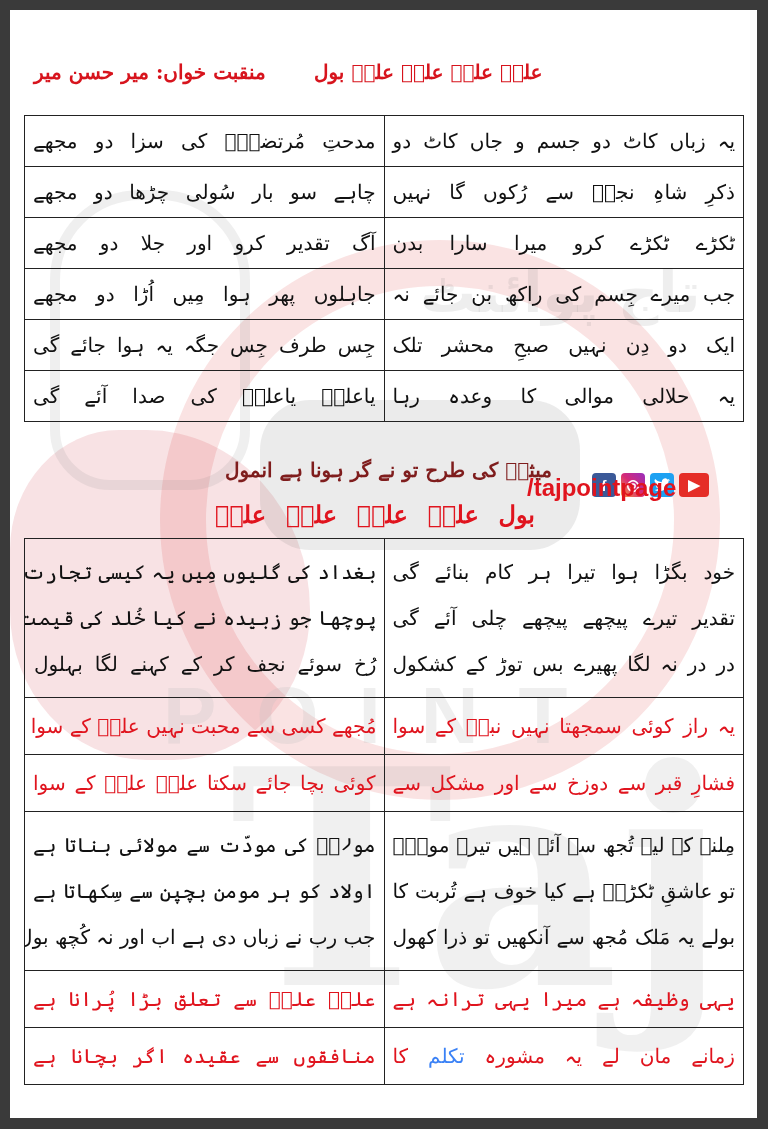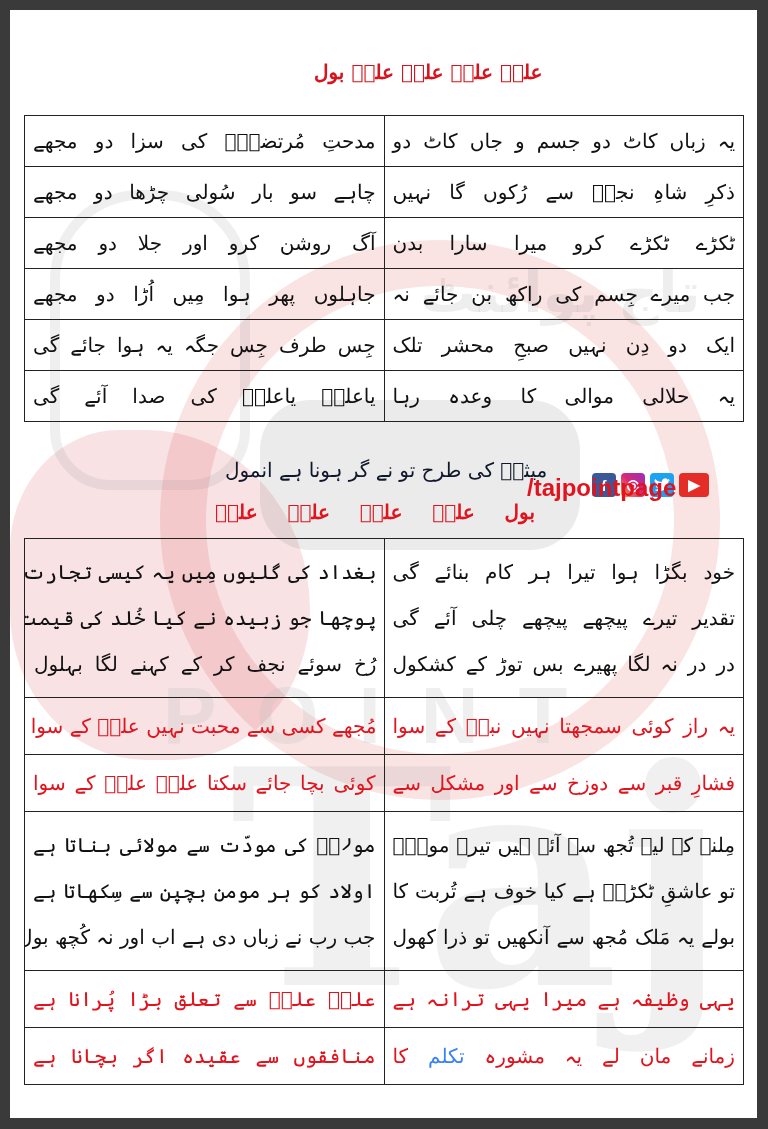--- a/index.html
+++ b/index.html
@@ -69,26 +69,26 @@
   .t1 td { height: 50px; }
   .t2 { top: 528px; }
   .t2 td.block { height: 150px; padding-top: 4px; padding-bottom: 4px; }
   .t2 td.block .line { display: block; height: 46px; line-height: 46px; text-align: justify; text-align-last: justify; }
   .t2 td.single { height: 56px; }
   .red { color: #e0141e !important; margin-left: 17px; }
   td.red { color: #e0141e; }
 
   
   .mid-line1 {
-    position: absolute; top: 448px; left: 215px; color: #0f172a; font-size: 20px; font-weight: normal;
+    position: absolute; top: 448px; left: 215px; color: #7f1d1d; font-size: 20px; font-weight: bold;
     direction: rtl; font-family: "DejaVu Serif", serif; white-space: nowrap;
   }
   .mid-line2 {
     position: absolute; top: 490px; left: 205px; width: 320px; display: flex; flex-direction: row-reverse;
-    justify-content: space-between; color: #e0141e; font-size: 20px; font-weight: bold;
+    justify-content: space-between; color: #e0141e; font-size: 24px; font-weight: bold;
     font-family: "DejaVu Serif", serif; direction: rtl;
   }
   .social { position: absolute; top: 463px; left: 582px; display: flex; gap: 5px; }
   .social .ic {
     width: 24px; height: 24px; border-radius: 4px; color: #fff; font-weight: bold;
     display: flex; align-items: center; justify-content: center; font-size: 15px;
     font-family: "Liberation Sans", sans-serif;
   }
   .ic-fb { background: #3b5998; }
   .ic-ig { background: linear-gradient(45deg, #f9a03f, #d62976 50%, #962fbf); }
@@ -108,35 +108,36 @@
   <div class="wm wm-red-blob"></div>
   <div class="wm wm-ring"></div>
   <div class="wm wm-fist"></div>
   <div class="wm wm-gray-blob"></div>
   <div class="wm wm-urdu">تاج پوائنٹ</div>
   <div class="wm wm-point">POINT</div>
   <div class="wm wm-taj">Taj</div>
 
   <div class="header">
     <span class="h-title">علیؑ علیؑ علیؑ علیؑ بول</span>
+    <span class="h-reciter">منقبت خواں: میر حسن میر</span>
   </div>
 
   <table class="lyrics t1">
     <tbody>
         <tr>
       <td>یہ زباں کاٹ دو جسم و جاں کاٹ دو</td>
       <td>مدحتِ مُرتضیٰؑ کی سزا دو مجھے</td>
     </tr>
     <tr>
       <td>ذکرِ شاہِ نجفؑ سے رُکوں گا نہیں</td>
       <td>چاہے سو بار سُولی چڑھا دو مجھے</td>
     </tr>
     <tr>
       <td>ٹکڑے ٹکڑے کرو میرا سارا بدن</td>
-      <td>آگ روشن کرو اور جلا دو مجھے</td>
+      <td>آگ تقدیر کرو اور جلا دو مجھے</td>
     </tr>
     <tr>
       <td>جب میرے جِسم کی راکھ بن جائے نہ</td>
       <td>جاہلوں پھر ہوا مِیں اُڑا دو مجھے</td>
     </tr>
     <tr>
       <td>ایک دو دِن نہیں صبحِ محشر تلک</td>
       <td>جِس طرف جِس جگہ یہ ہوا جائے گی</td>
     </tr>
     <tr>

